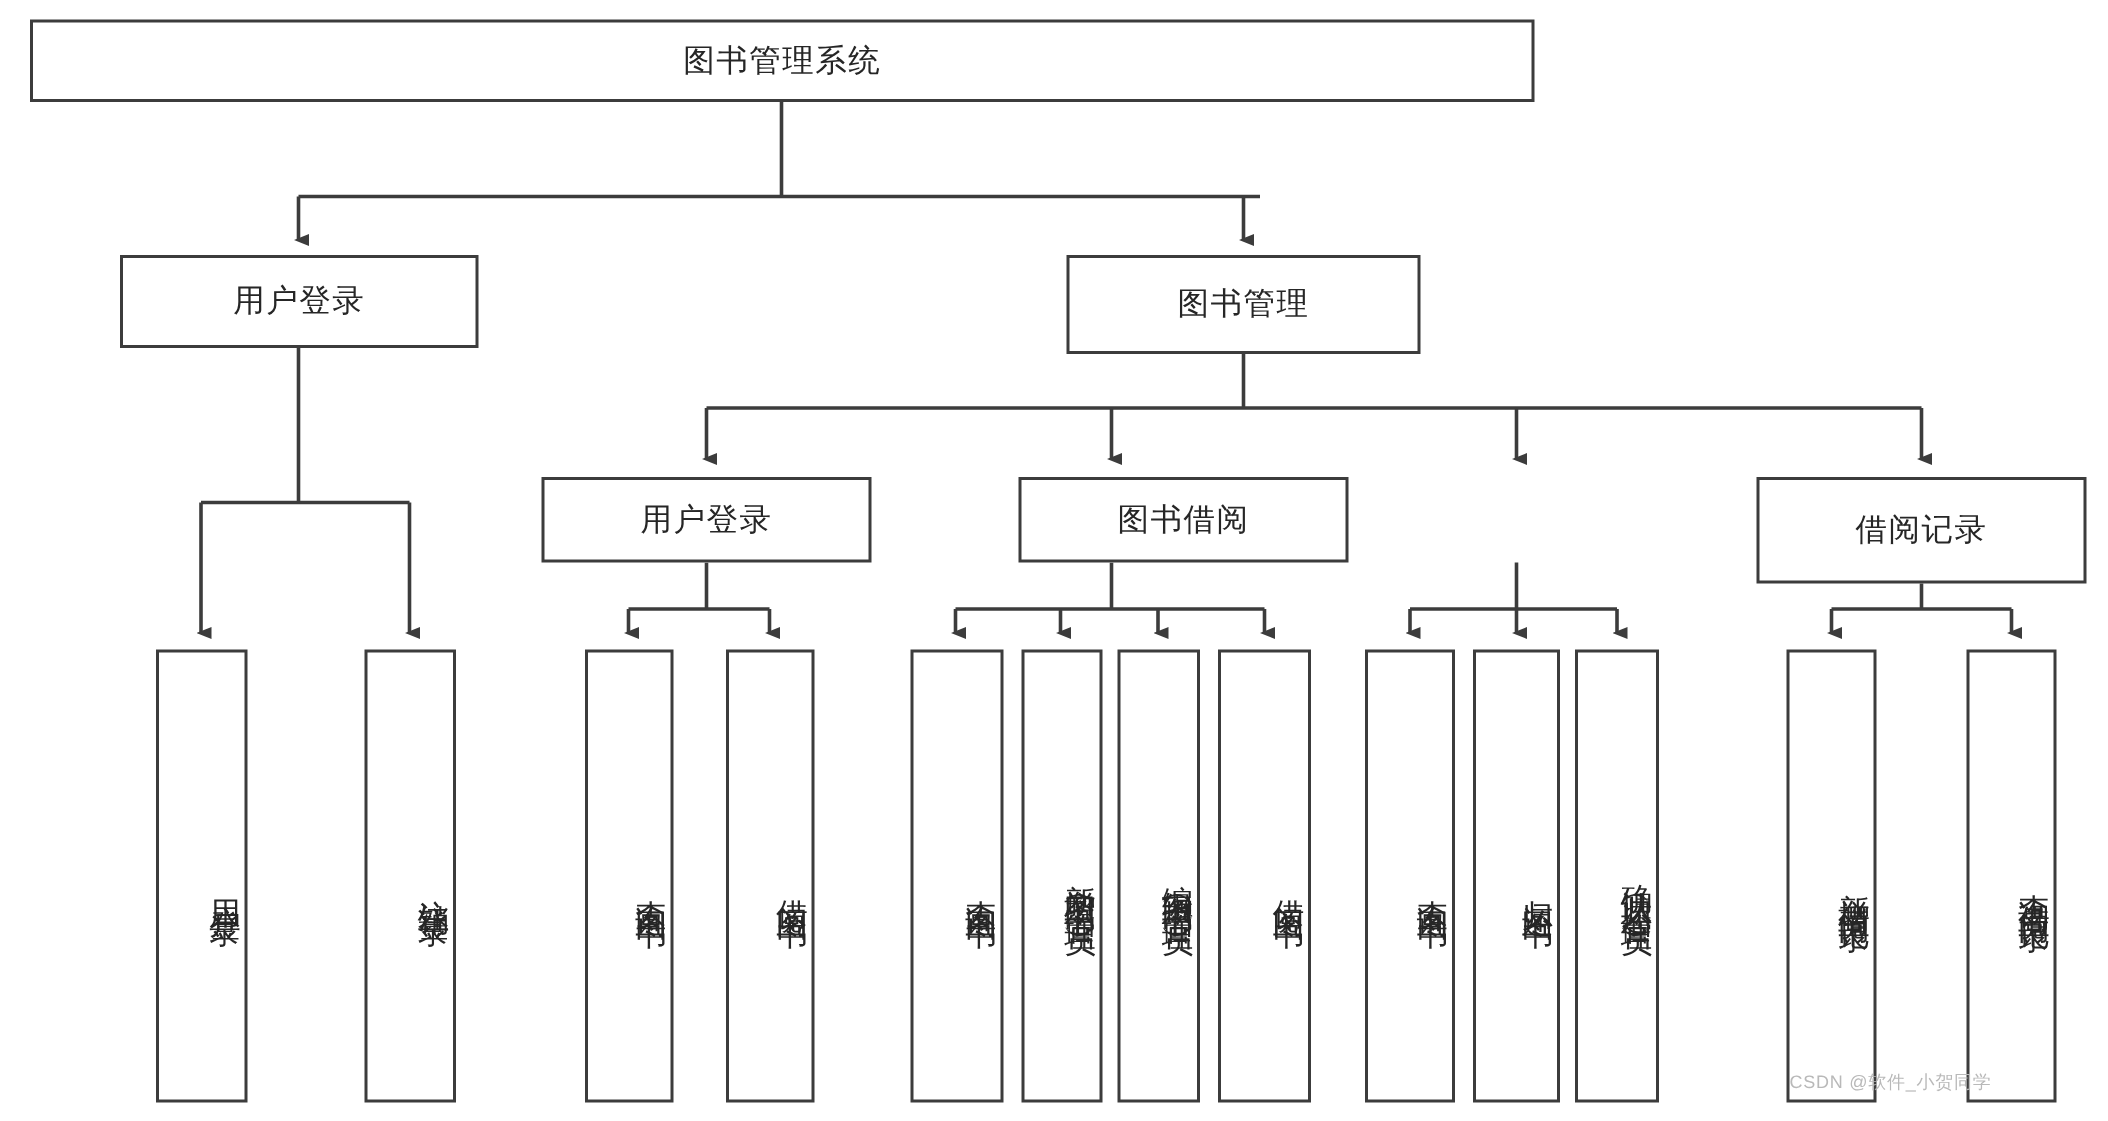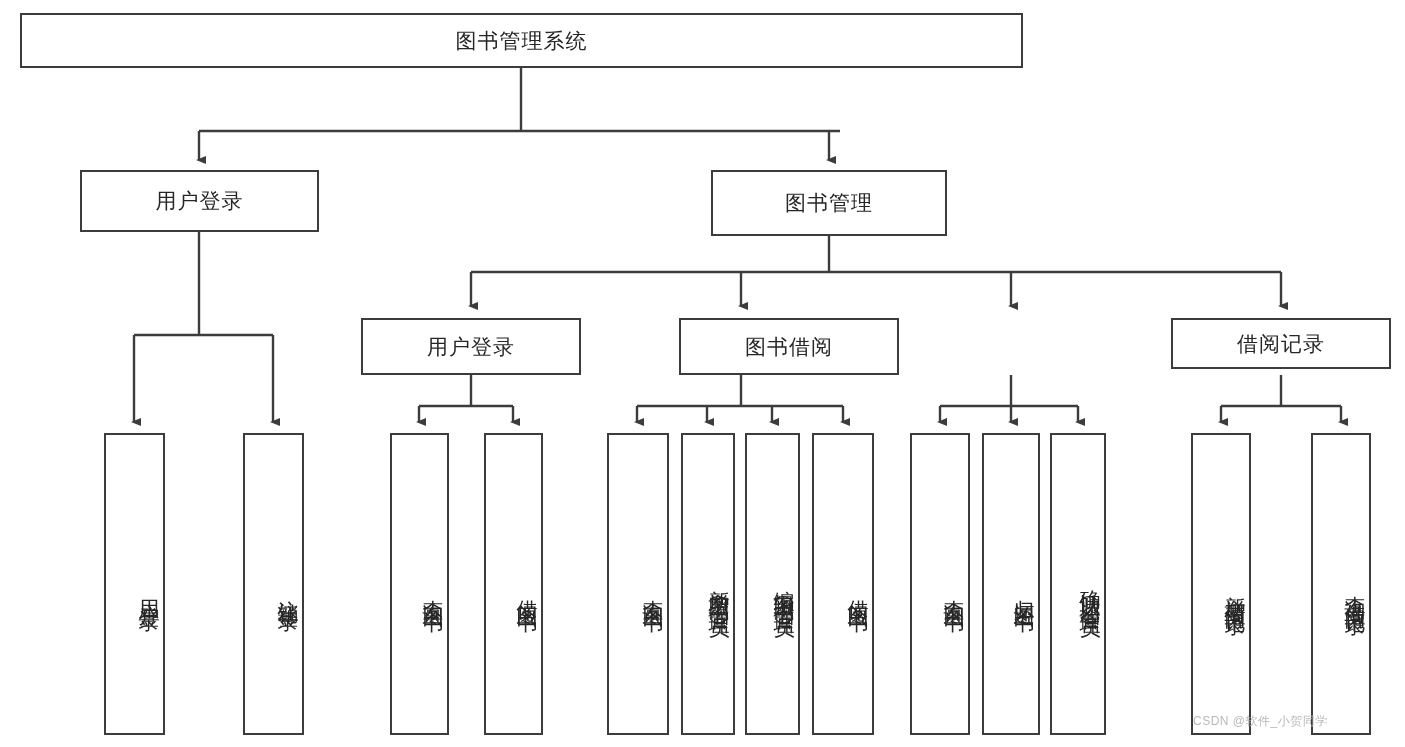--- a/index.html
+++ b/index.html
@@ -115,21 +115,21 @@
   <div class="node h" style="left:711px;top:170px;width:236px;height:66px;">
     <span>图书管理</span>
   </div>
 
   <div class="node h" style="left:361px;top:318px;width:220px;height:57px;">
     <span>用户登录</span>
   </div>
   <div class="node h" style="left:631px;top:318px;width:220px;height:57px;margin-left:48px;">
     <span>图书借阅</span>
   </div>
-  <div class="node h" style="left:1171px;top:318px;width:220px;height:51px;">
+  <div class="node h" style="left:1171px;top:318px;width:220px;height:71px;">
     <span>借阅记录</span>
   </div>
 
   <div class="node v" style="left:104px;top:433px;width:61px;height:302px;">
     <span class="vtext">用户登录</span>
   </div>
   <div class="node v" style="left:243px;top:433px;width:61px;height:302px;">
     <span class="vtext">注销登录</span>
   </div>
 

